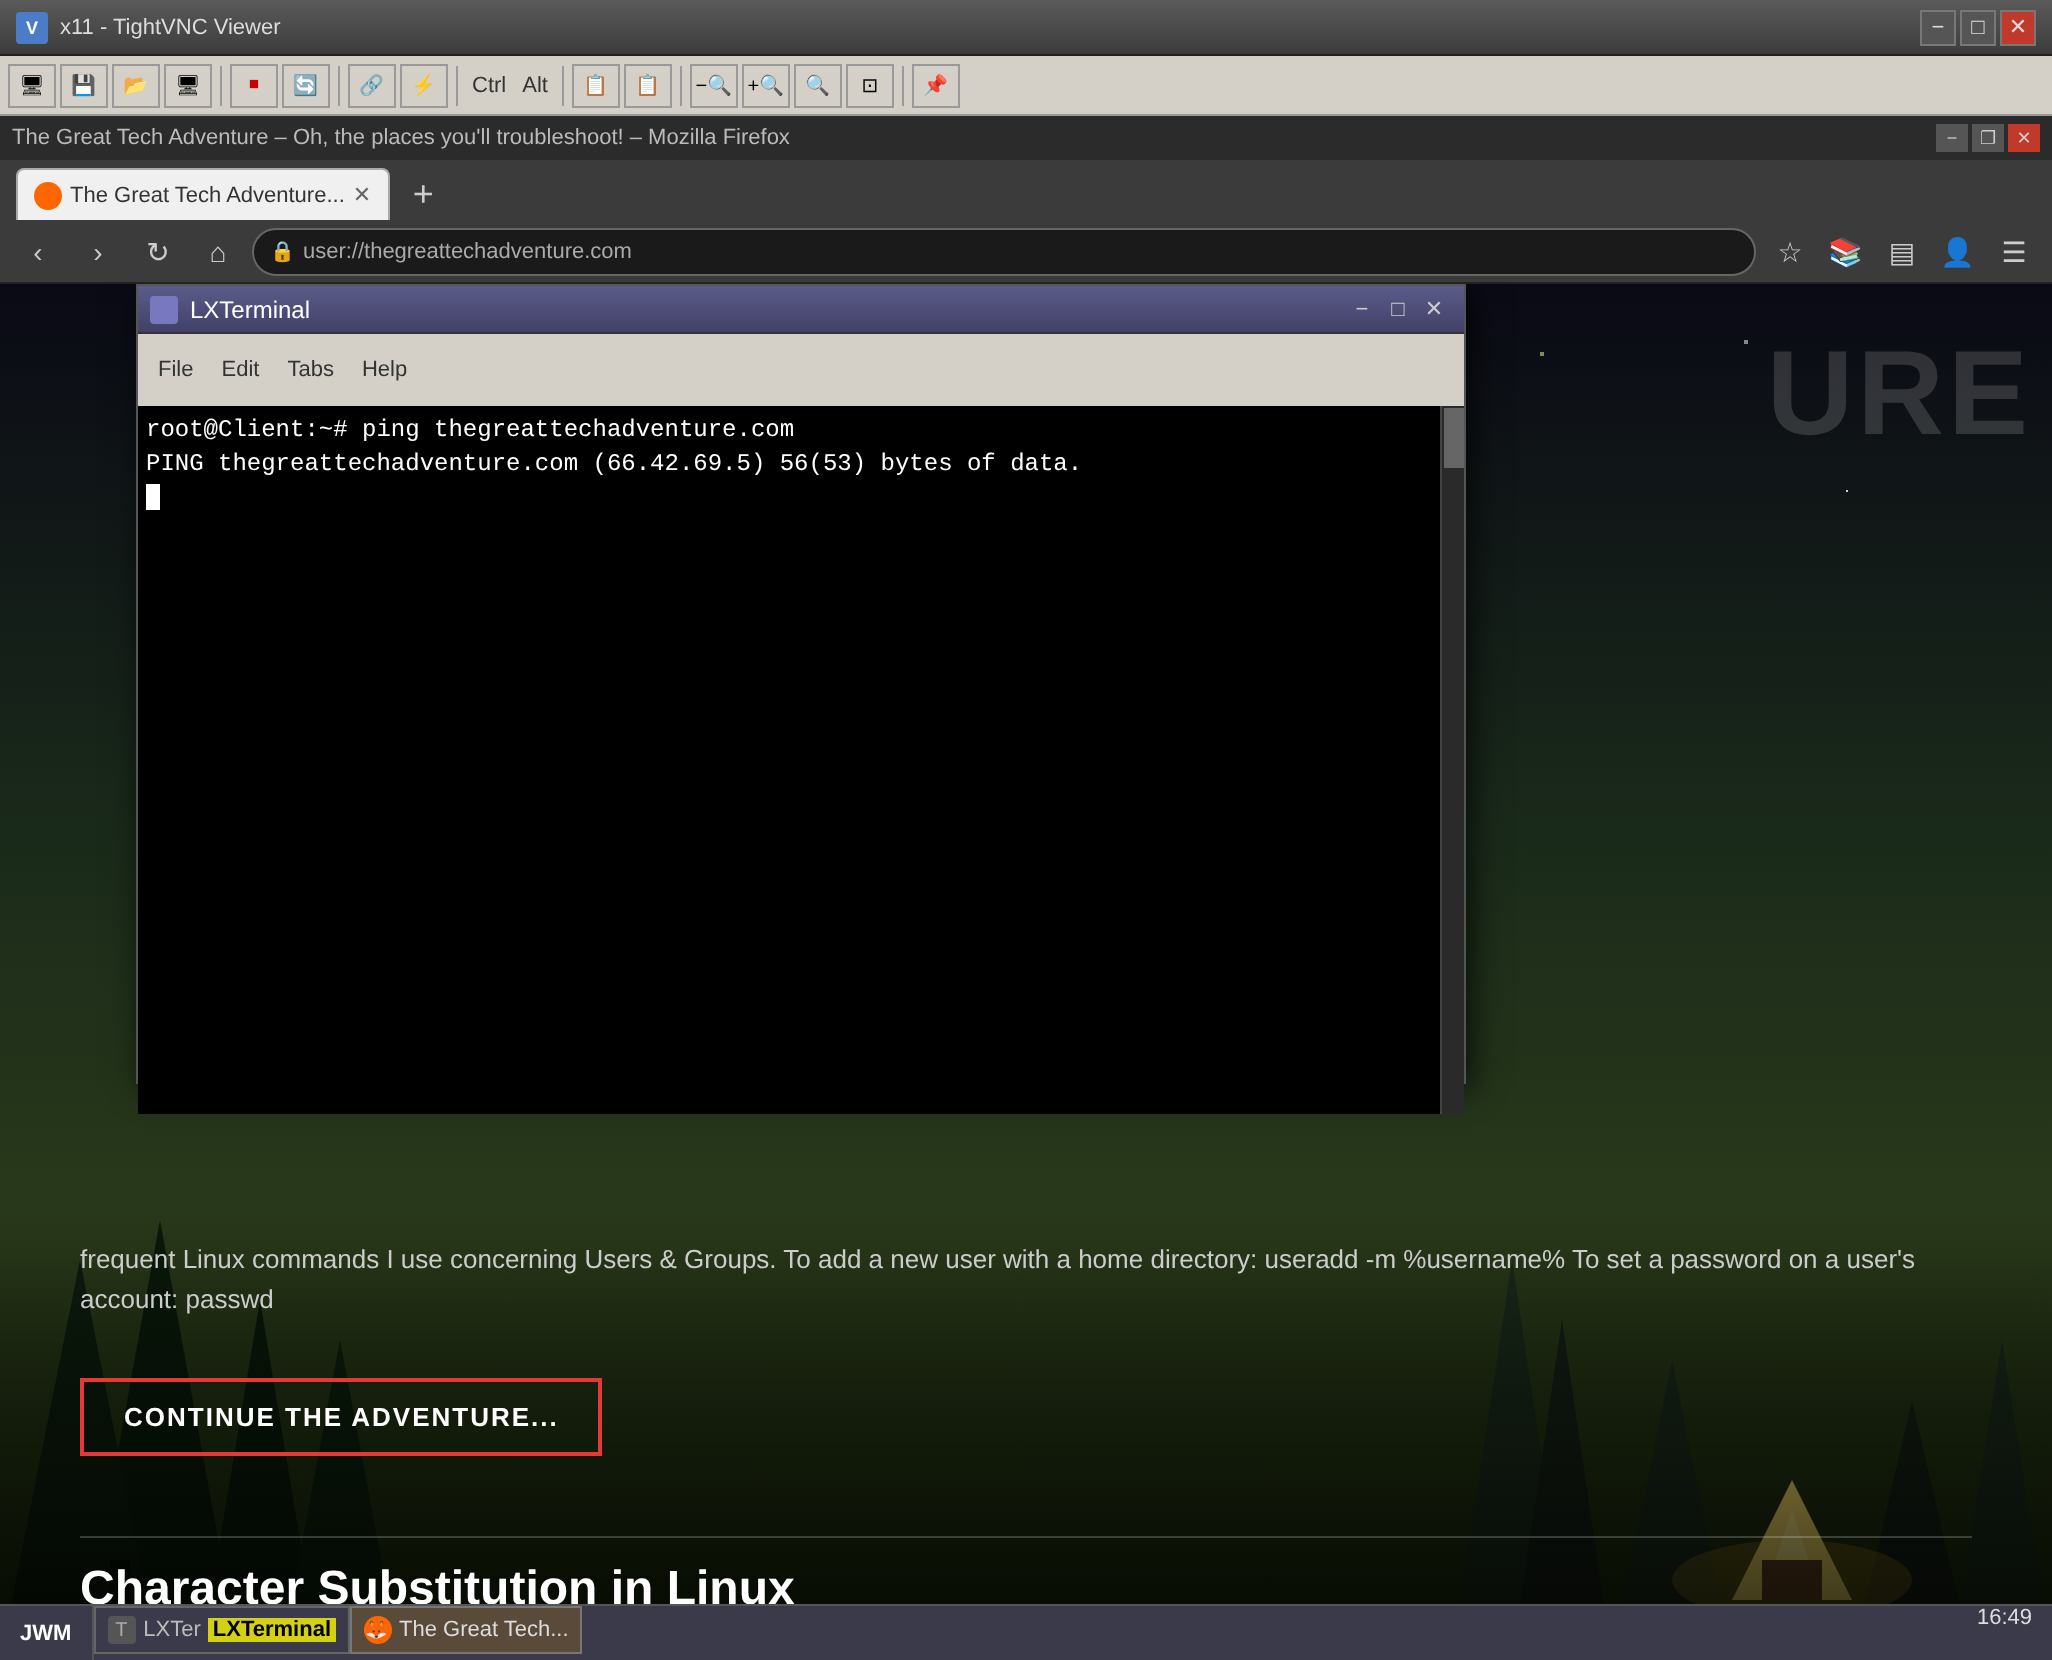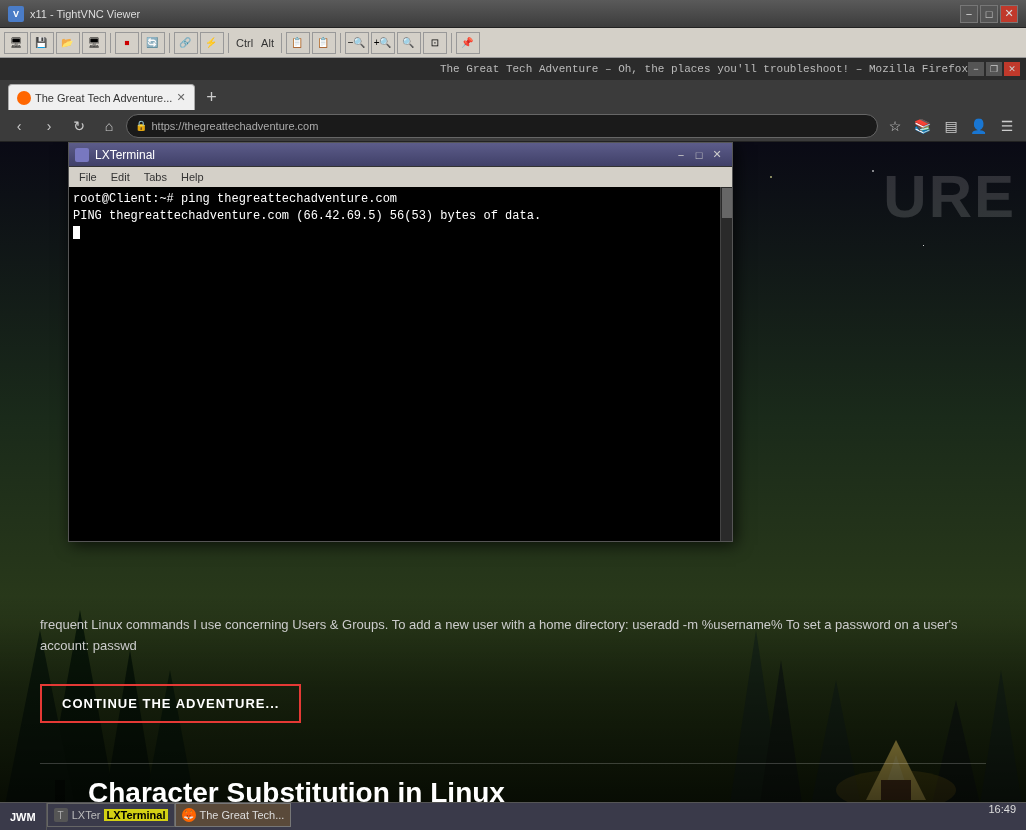--- a/index.html
+++ b/index.html
@@ -53,21 +53,21 @@
     }
 
     
     .firefox-titlebar {
       height: 22px;
       background: #2b2b2b;
       display: flex;
       align-items: center;
       padding: 0 6px;
     }
-    .firefox-title { font-size: 11px; color: #ccc; flex: 1; text-align: right; font-family: Liberation Mono, monospace; }
+    .firefox-title { font-size: 11px; color: #ccc; flex: 1; text-align: left; }
     .firefox-win-btns { display: flex; gap: 2px; margin-left: auto; }
     .firefox-win-btn { width: 16px; height: 14px; background: #555; font-size: 9px; color: #ccc; border: none; cursor: pointer; display: flex; align-items: center; justify-content: center; }
 
     
     .firefox-tabs {
       height: 30px;
       background: #3b3b3b;
       display: flex;
       align-items: flex-end;
       padding: 0 8px;
@@ -142,21 +142,21 @@
       color: #fff;
       padding: 10px 20px;
       font-size: 13px;
       font-weight: bold;
       letter-spacing: 1px;
       cursor: pointer;
       margin-bottom: 40px;
     }
 
     .site-footer-tags { color: #888; font-size: 11px; margin-top: 10px; letter-spacing: 1px; }
-    .site-footer-heading { color: #fff; font-size: 28px; font-weight: bold; line-height: 1.2; margin-left: 48px; }
+    .site-footer-heading { color: #fff; font-size: 24px; font-weight: bold; line-height: 1.2; }
 
     
     .lxterminal {
       position: absolute;
       top: 0;
       left: 68px;
       width: 665px;
       height: 400px;
       background: #1a1a1a;
       border: 1px solid #555;
@@ -170,21 +170,21 @@
       display: flex;
       align-items: center;
       padding: 0 6px;
       border-bottom: 1px solid #333;
     }
     .lxt-icon { width: 14px; height: 14px; background: #7878c0; border-radius: 2px; margin-right: 6px; }
     .lxt-title { color: #fff; font-size: 12px; flex: 1; }
     .lxt-btn { width: 18px; height: 16px; display: flex; align-items: center; justify-content: center; font-size: 11px; color: #ccc; cursor: pointer; background: transparent; border: none; }
 
     .lxt-menubar {
-      height: 20px;
+      height: 36px;
       background: #d4d0c8;
       display: flex;
       align-items: center;
       padding: 0 4px;
       gap: 2px;
     }
     .lxt-menu-item { font-size: 11px; color: #333; padding: 0 6px; height: 18px; display: flex; align-items: center; cursor: pointer; }
 
     .lxt-terminal-body {
       width: 100%;
@@ -295,21 +295,21 @@
       <button class="firefox-tab-new">+</button>
     </div>
 
     <div class="firefox-navbar">
       <button class="firefox-nav-btn">‹</button>
       <button class="firefox-nav-btn">›</button>
       <button class="firefox-nav-btn">↻</button>
       <button class="firefox-nav-btn">⌂</button>
       <div class="firefox-url-bar">
         <span class="firefox-url-secure">🔒</span>
-        <span class="firefox-url-text">https://thegreattechadventure.com</span>
+        <span class="firefox-url-text">user://thegreattechadventure.com</span>
       </div>
       <div class="firefox-nav-right">
         <button class="firefox-nav-btn">☆</button>
         <button class="firefox-nav-btn">📚</button>
         <button class="firefox-nav-btn">▤</button>
         <button class="firefox-nav-btn">👤</button>
         <button class="firefox-nav-btn">☰</button>
       </div>
     </div>
 

